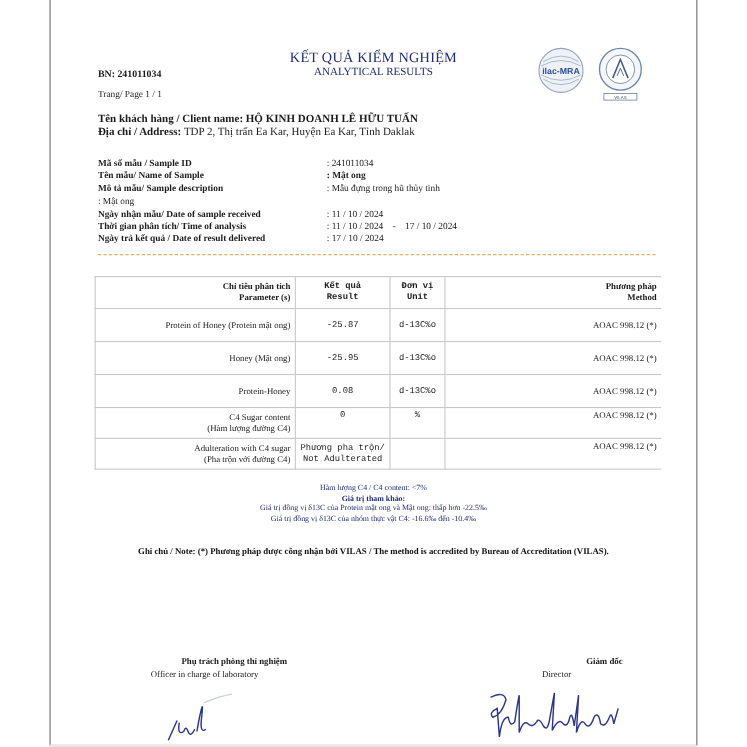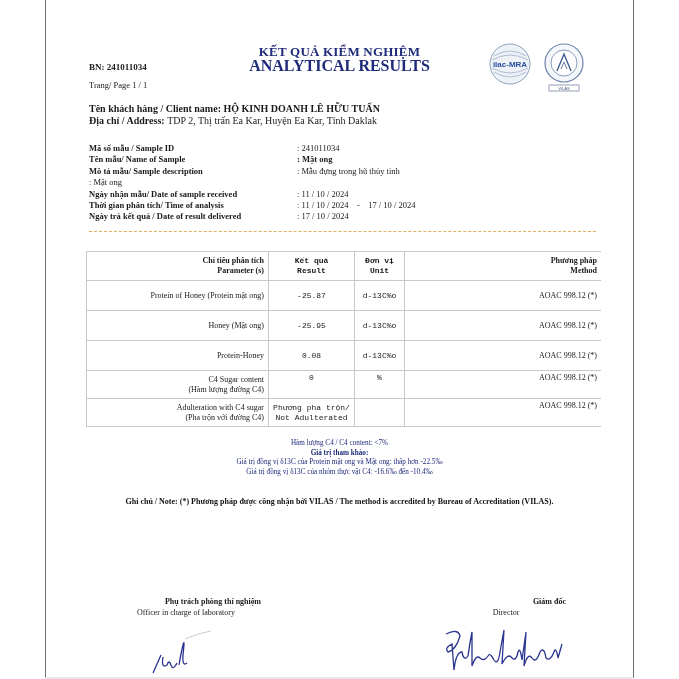--- a/index.html
+++ b/index.html
@@ -17,24 +17,24 @@
       border-left: 1px solid #6e6e6e;
       border-right: 1px solid #6e6e6e;
       border-bottom: 1px solid #d0d0d0;
       background: #fff;
     }
     .abs { position: absolute; }
     .bn { left: 43px; top: 62px; font-size: 9px; font-weight: bold; }
     .pageno { left: 43px; top: 80px; font-size: 8.5px; }
     .title {
       left: 0; width: 587px; top: 44px;
-      text-align: center; color: #1f2a7a; font-weight: bold;
+      text-align: center; color: #1f2a7a; font-weight: normal;
     }
     .title .t1 { font-size: 13px; line-height: 15px; letter-spacing: 0.2px; }
-    .title .t2 { font-size: 16px; line-height: 14px; }
+    .title .t2 { font-size: 10px; line-height: 14px; }
     .logos { left: 440px; top: 42px; width: 110px; height: 52px; }
     .client { left: 43px; top: 103px; font-size: 10px; line-height: 12px; }
     .client b { font-weight: bold; }
     .info { left: 43px; top: 143px; font-size: 8.5px; line-height: 11.4px; }
     .info .row { display: flex; }
     .info .lbl { width: 208px; font-weight: bold; }
     .info .val { }
     .info .val.bold { font-weight: bold; }
     .sep {
       left: 43px; top: 231px; width: 507px; height: 0;

